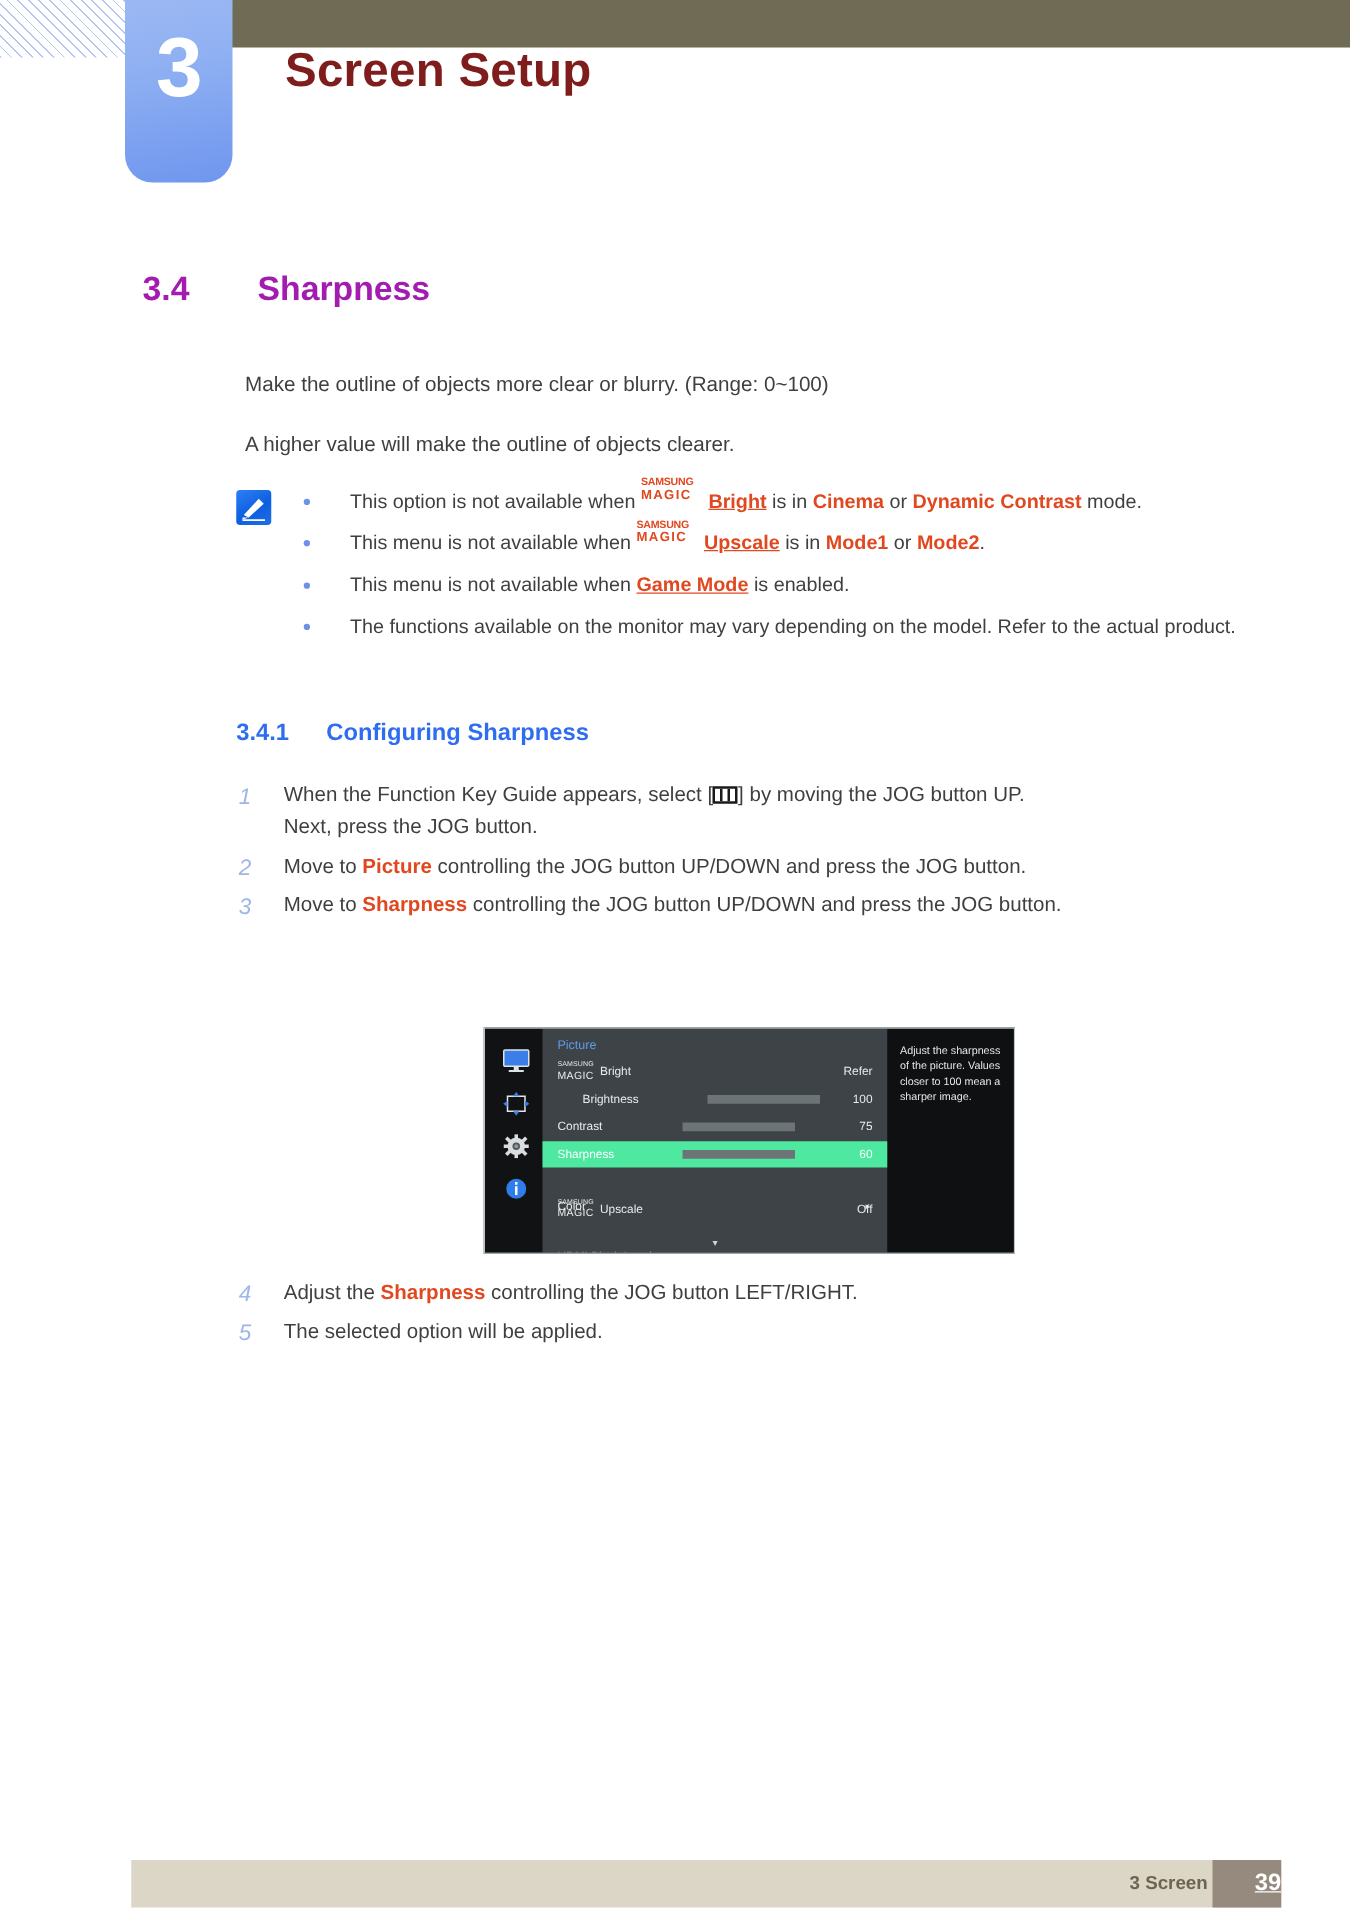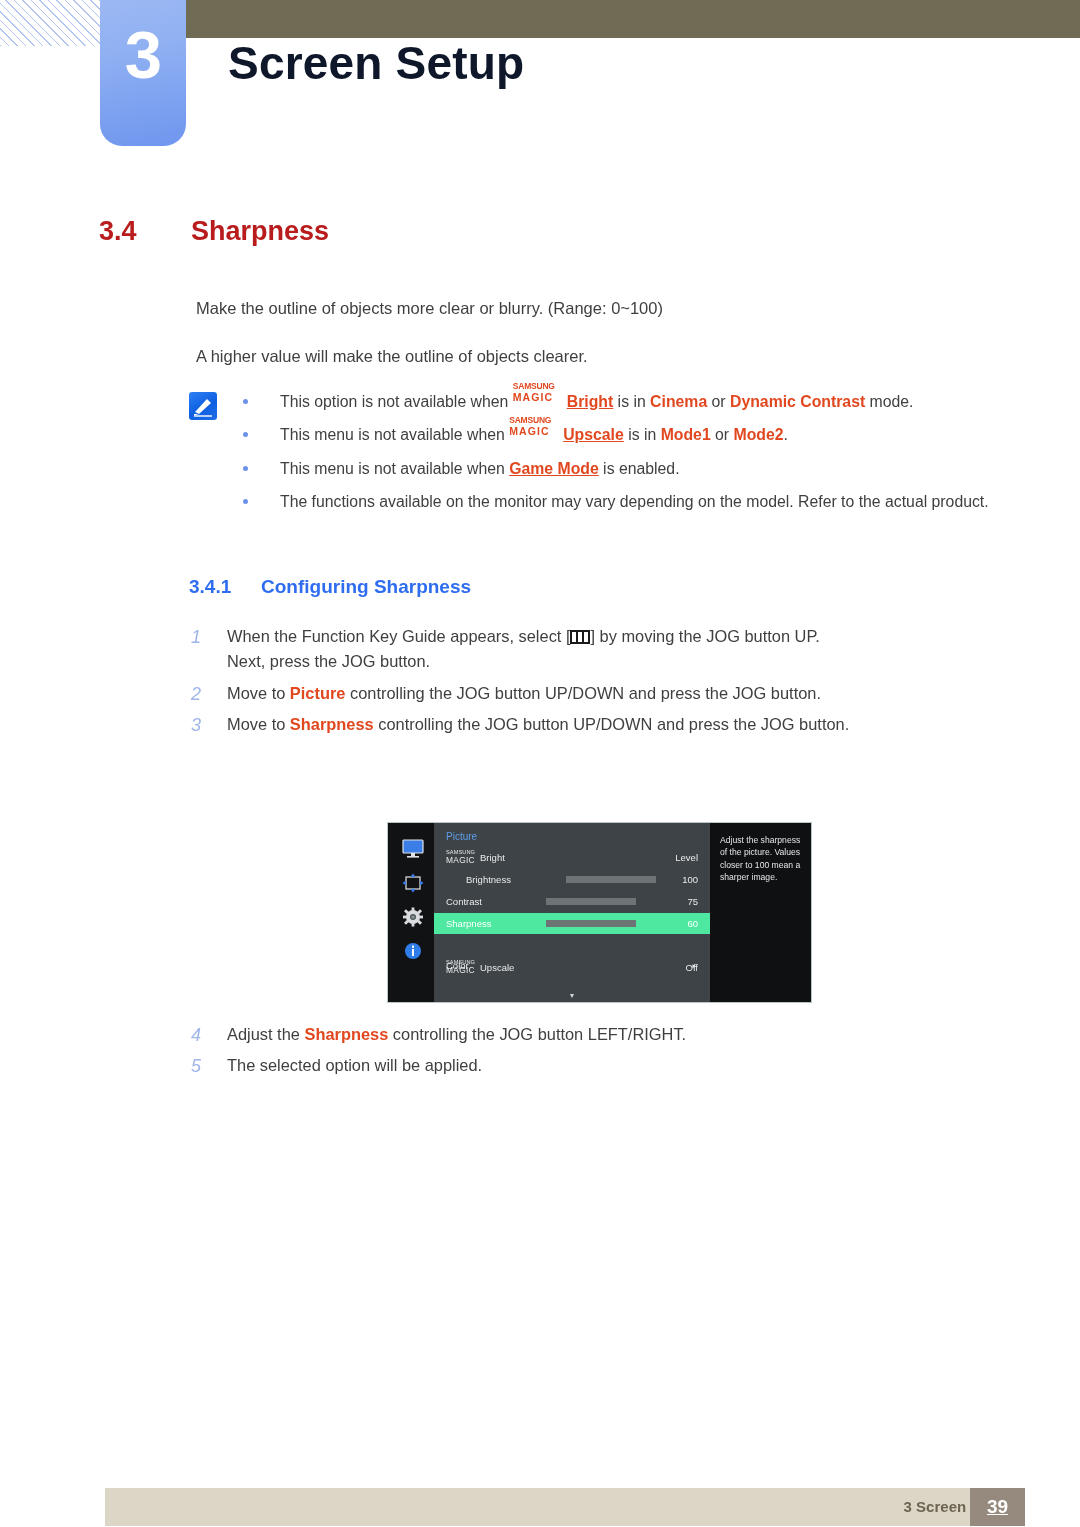--- a/index.html
+++ b/index.html
@@ -44,33 +44,33 @@
     color: #ffffff;
     font-size: 67px;
     font-weight: bold;
     line-height: 110px;
     text-align: center;
     letter-spacing: -1px;
   }
   .chaptitle {
     position: absolute;
     left: 228px; top: 36px;
-    font-size: 46px;
-    font-weight: bold;
-    color: #0f172a;
+    font-size: 38px;
+    font-weight: bold;
+    color: #7f1d1d;
     letter-spacing: .2px;
   }
 
   
   .h-sec {
     position: absolute;
-    left: 99px; top: 216px;
+    left: 114px; top: 216px;
     font-size: 27px;
     font-weight: bold;
-    color: #b91c1c;
+    color: #a21caf;
     white-space: nowrap;
   }
   .h-sec .num { display: inline-block; width: 92px; }
 
   .h-sub {
     position: absolute;
     left: 189px; top: 576px;
     font-size: 19px;
     font-weight: bold;
     color: #2f6df0;
@@ -301,21 +301,21 @@
     font-weight: bold;
   }
   .pagebox {
     position: absolute;
     left: 970px; top: 1488px;
     width: 55px; height: 38px;
     background: #968a7e;
     color: #ffffff;
     font-size: 19px;
     font-weight: bold;
-    text-align: center;
+    text-align: right;
     line-height: 38px;
     text-decoration: underline;
   }
 </style>
 </head>
 <body>
 
 <div class="hatch"></div>
 <div class="topbar"></div>
 <div class="chapnum">3</div>
@@ -431,21 +431,21 @@
 
   <div class="osd-main">
     <div class="osd-title">Picture</div>
 
     <div class="row" style="top:24px;">
       <span class="magic-osd">
         <b>SAMSUNG</b>
         <u>MAGIC</u>
         <s>Bright</s>
       </span>
-      <span class="val">Level</span>
+      <span class="val">Refer</span>
     </div>
 
     <div class="row" style="top:46px;margin-left:20px;">
       <span class="lbl">Brightness</span>
       <span class="bar"><span class="fill" style="width:100%;"></span></span>
       <span class="val">100</span>
     </div>
 
     <div class="row" style="top:68px;">
       <span class="lbl">Contrast</span>

